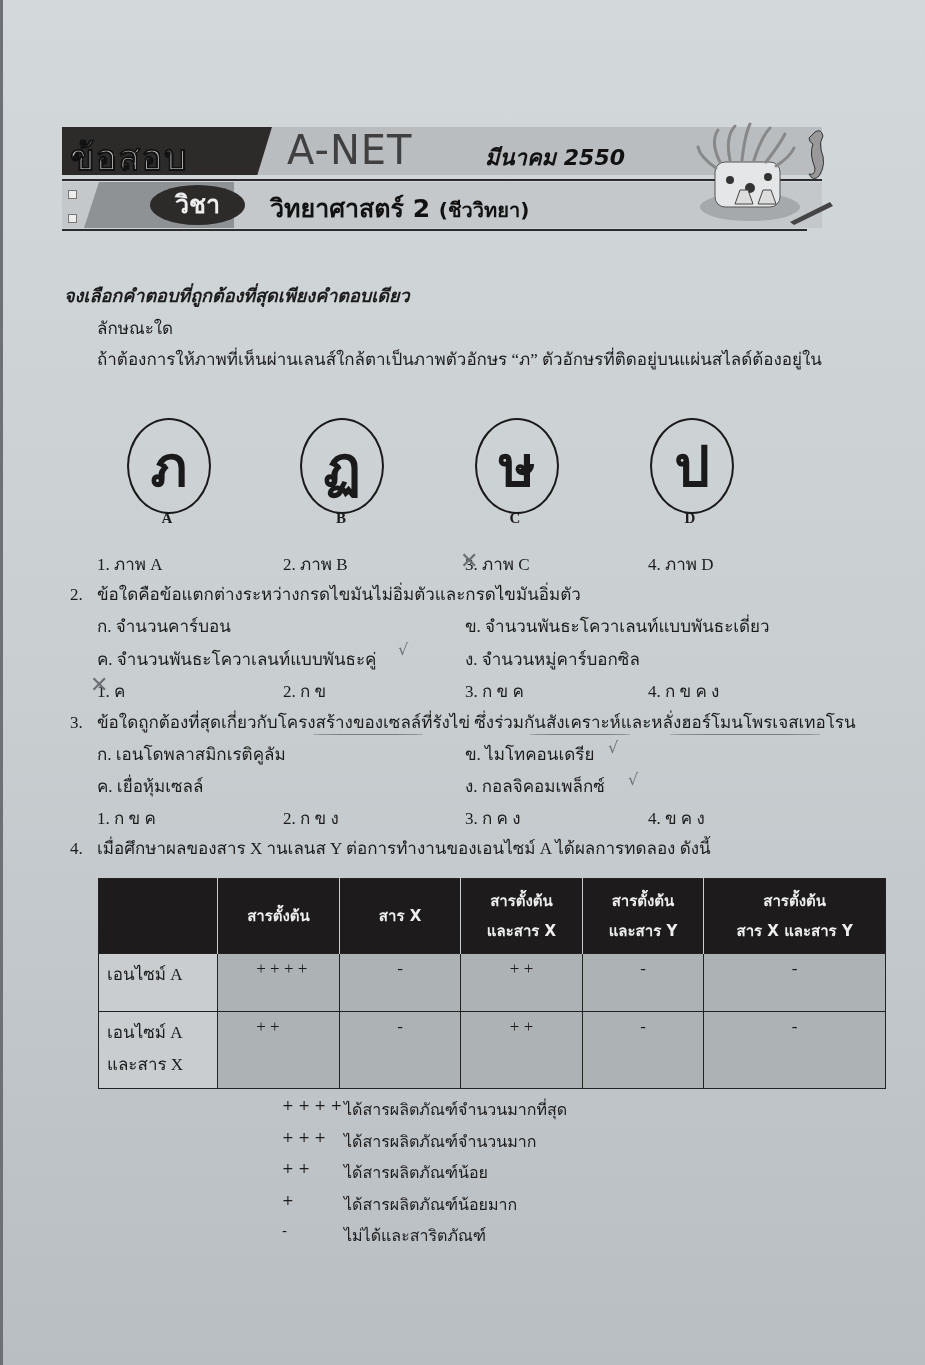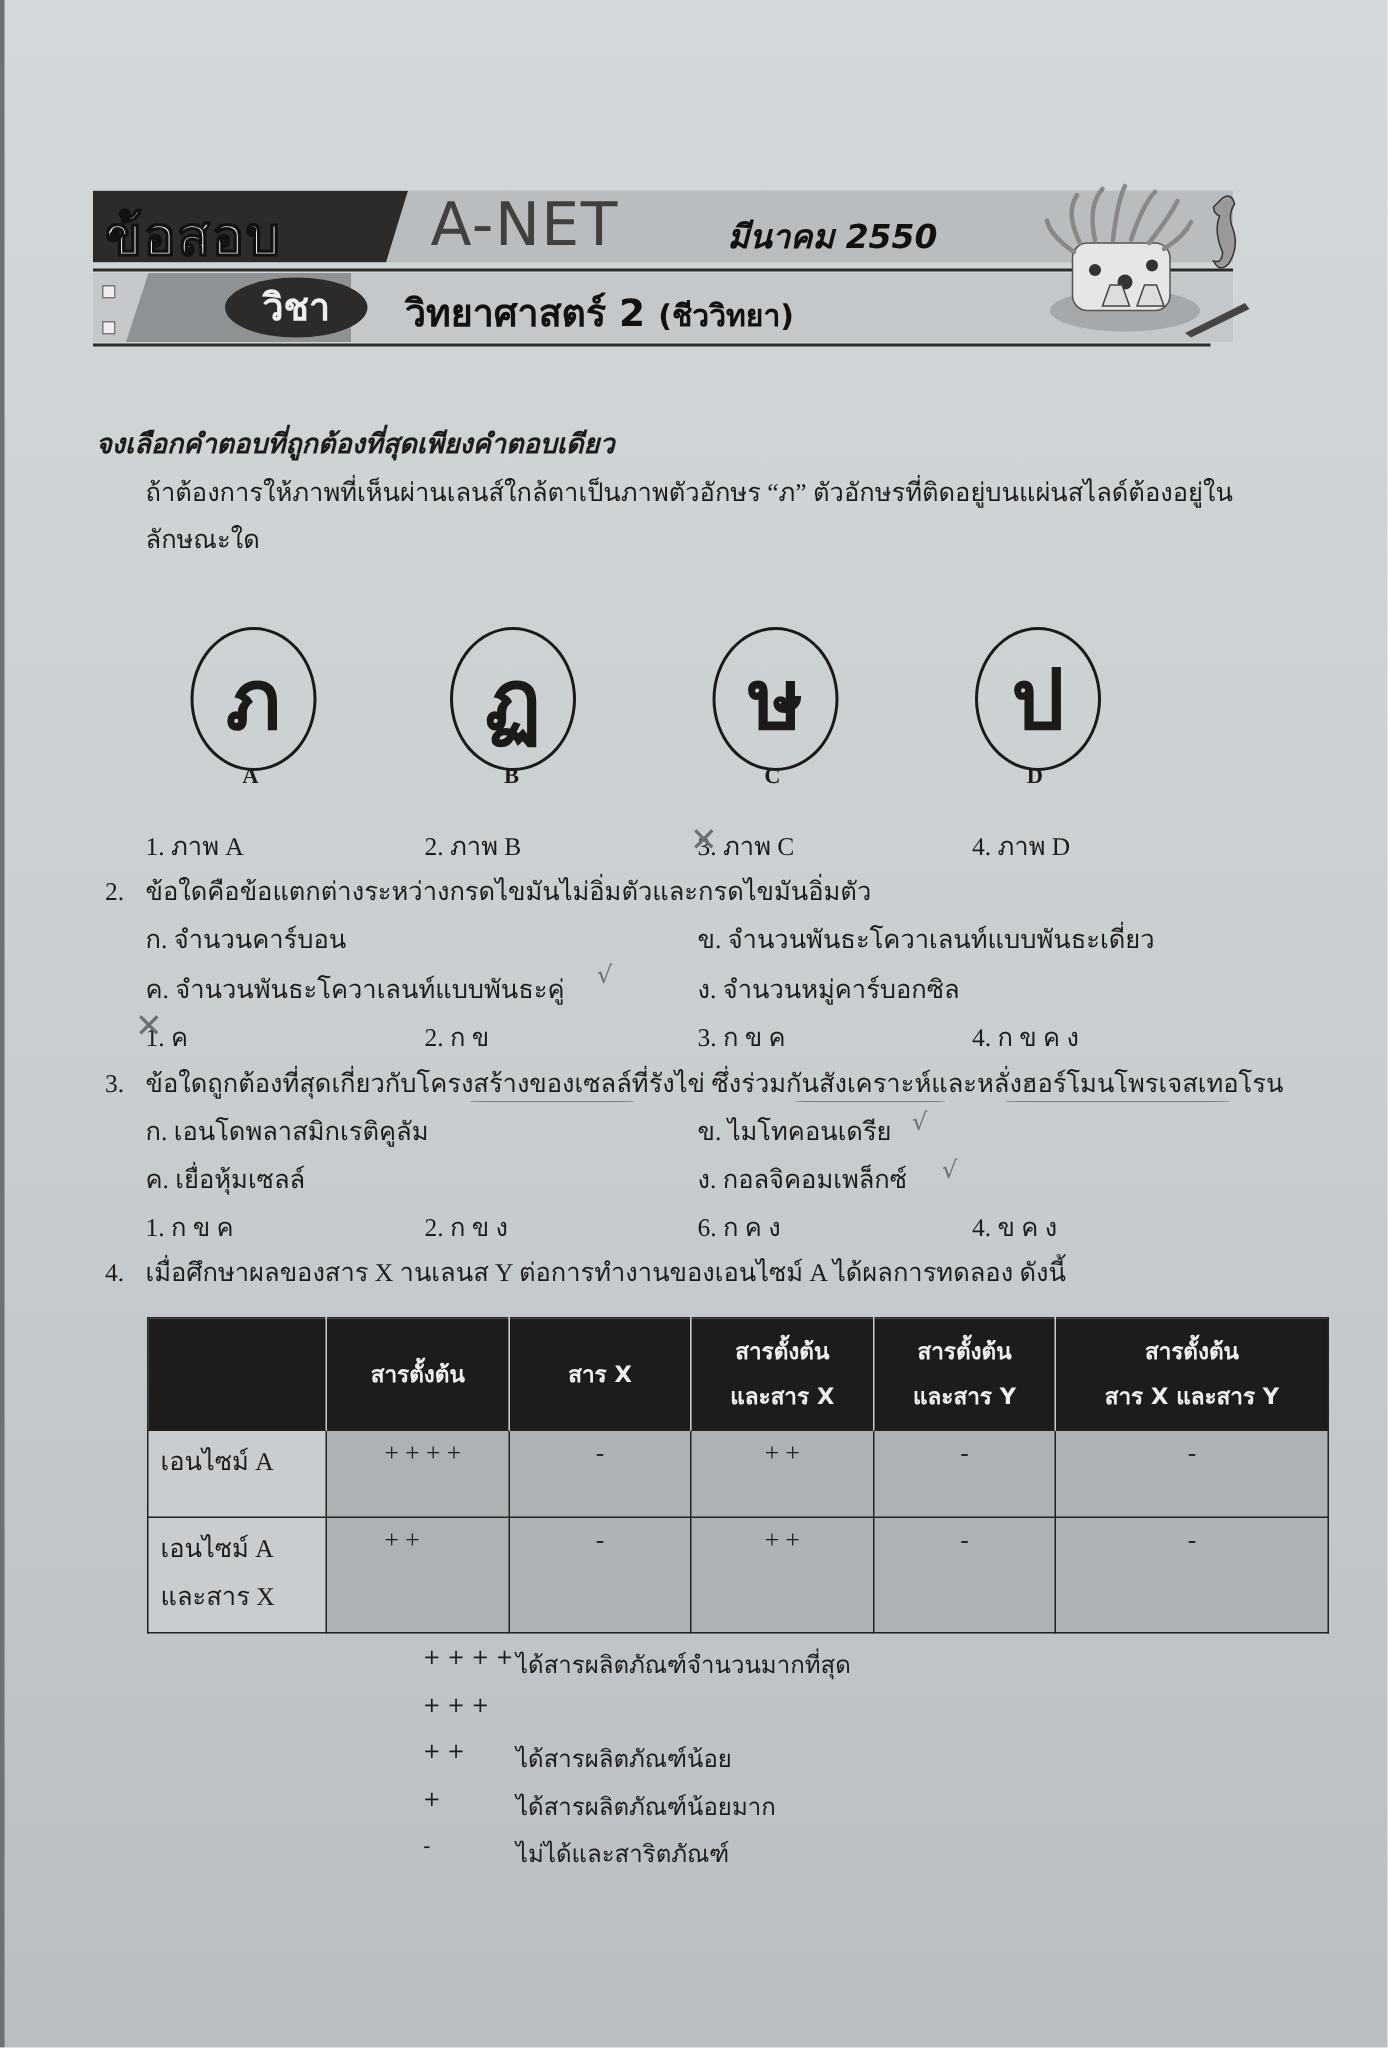--- a/index.html
+++ b/index.html
@@ -99,22 +99,22 @@
     <path d="M45 82 l5 -14 h8 l5 14 z" fill="#ddd" stroke="#444"></path>
     <path d="M68 82 l5 -14 h8 l5 14 z" fill="#ddd" stroke="#444"></path>
     <path d="M125 10 q6 -4 8 4 q-4 6 -2 14 q6 14 -2 26 q-6 6 -10 -2 q6 2 6 -6 q-6 -14 -2 -24 q-4 -2 -4 -6 z" fill="#999" stroke="#333" stroke-width="1"></path>
     <path d="M100 100 L140 80 L143 84 L104 103 z" fill="#444"></path>
   </svg>
 </div>
 
 <div class="instr">จงเลือกคำตอบที่ถูกต้องที่สุดเพียงคำตอบเดียว</div>
 
 <div class="q" style="left:70px; top:313px;">
+  <div style="padding-left:27px">ลักษณะใด</div>
   <div style="padding-left:27px">ถ้าต้องการให้ภาพที่เห็นผ่านเลนส์ใกล้ตาเป็นภาพตัวอักษร “ภ” ตัวอักษรที่ติดอยู่บนแผ่นสไลด์ต้องอยู่ใน</div>
-  <div style="padding-left:27px">ลักษณะใด</div>
 </div>
 
 <div class="glyph-circle" style="left:127px; top:418px;">ภ</div>
 <div class="glyph-circle" style="left:300px; top:418px;">ฏ</div>
 <div class="glyph-circle" style="left:475px; top:418px;">ษ</div>
 <div class="glyph-circle" style="left:650px; top:418px;">ป</div>
 <div class="glyph-label" style="left:157px; top:510px;">A</div>
 <div class="glyph-label" style="left:331px; top:510px;">B</div>
 <div class="glyph-label" style="left:505px; top:510px;">C</div>
 <div class="glyph-label" style="left:680px; top:510px;">D</div>
@@ -146,21 +146,21 @@
 <div class="underline" style="left:530px; top:733px; width:100px;"></div>
 <div class="underline" style="left:670px; top:733px; width:150px;"></div>
 <div class="txt" style="left:97px; top:740px;">ก. เอนโดพลาสมิกเรติคูลัม</div>
 <div class="txt" style="left:465px; top:740px;">ข. ไมโทคอนเดรีย</div>
 <div class="mark" style="left:608px; top:738px;">√</div>
 <div class="txt" style="left:97px; top:772px;">ค. เยื่อหุ้มเซลล์</div>
 <div class="txt" style="left:465px; top:772px;">ง. กอลจิคอมเพล็กซ์</div>
 <div class="mark" style="left:628px; top:770px;">√</div>
 <div class="txt" style="left:97px; top:804px;">1. ก ข ค</div>
 <div class="txt" style="left:283px; top:804px;">2. ก ข ง</div>
-<div class="txt" style="left:465px; top:804px;">6. ก ค ง</div>
+<div class="txt" style="left:465px; top:804px;">3. ก ค ง</div>
 <div class="txt" style="left:648px; top:804px;">4. ข ค ง</div>
 
 <div class="txt" style="left:70px; top:834px;">
   <span class="qnum">4.</span><span>เมื่อศึกษาผลของสาร X านเลนส Y ต่อการทำงานของเอนไซม์ A ได้ผลการทดลอง ดังนี้</span>
 </div>
 
 <table class="results">
   <thead>
     <tr>
       <th style="width:104px">
@@ -211,20 +211,21 @@
   </tbody>
 </table>
 
 <div class="legend">
   <div class="legend-row">
       <span class="legend-sym">+ + + +</span>
       <span class="legend-desc">ได้สารผลิตภัณฑ์จำนวนมากที่สุด</span>
     </div>
   <div class="legend-row">
       <span class="legend-sym">+ + +</span>
+      <span class="legend-desc">ได้สารผลิตภัณฑ์จำนวนมาก</span>
     </div>
   <div class="legend-row">
       <span class="legend-sym">+ +</span>
       <span class="legend-desc">ได้สารผลิตภัณฑ์น้อย</span>
     </div>
   <div class="legend-row">
       <span class="legend-sym">+</span>
       <span class="legend-desc">ได้สารผลิตภัณฑ์น้อยมาก</span>
     </div>
   <div class="legend-row">

